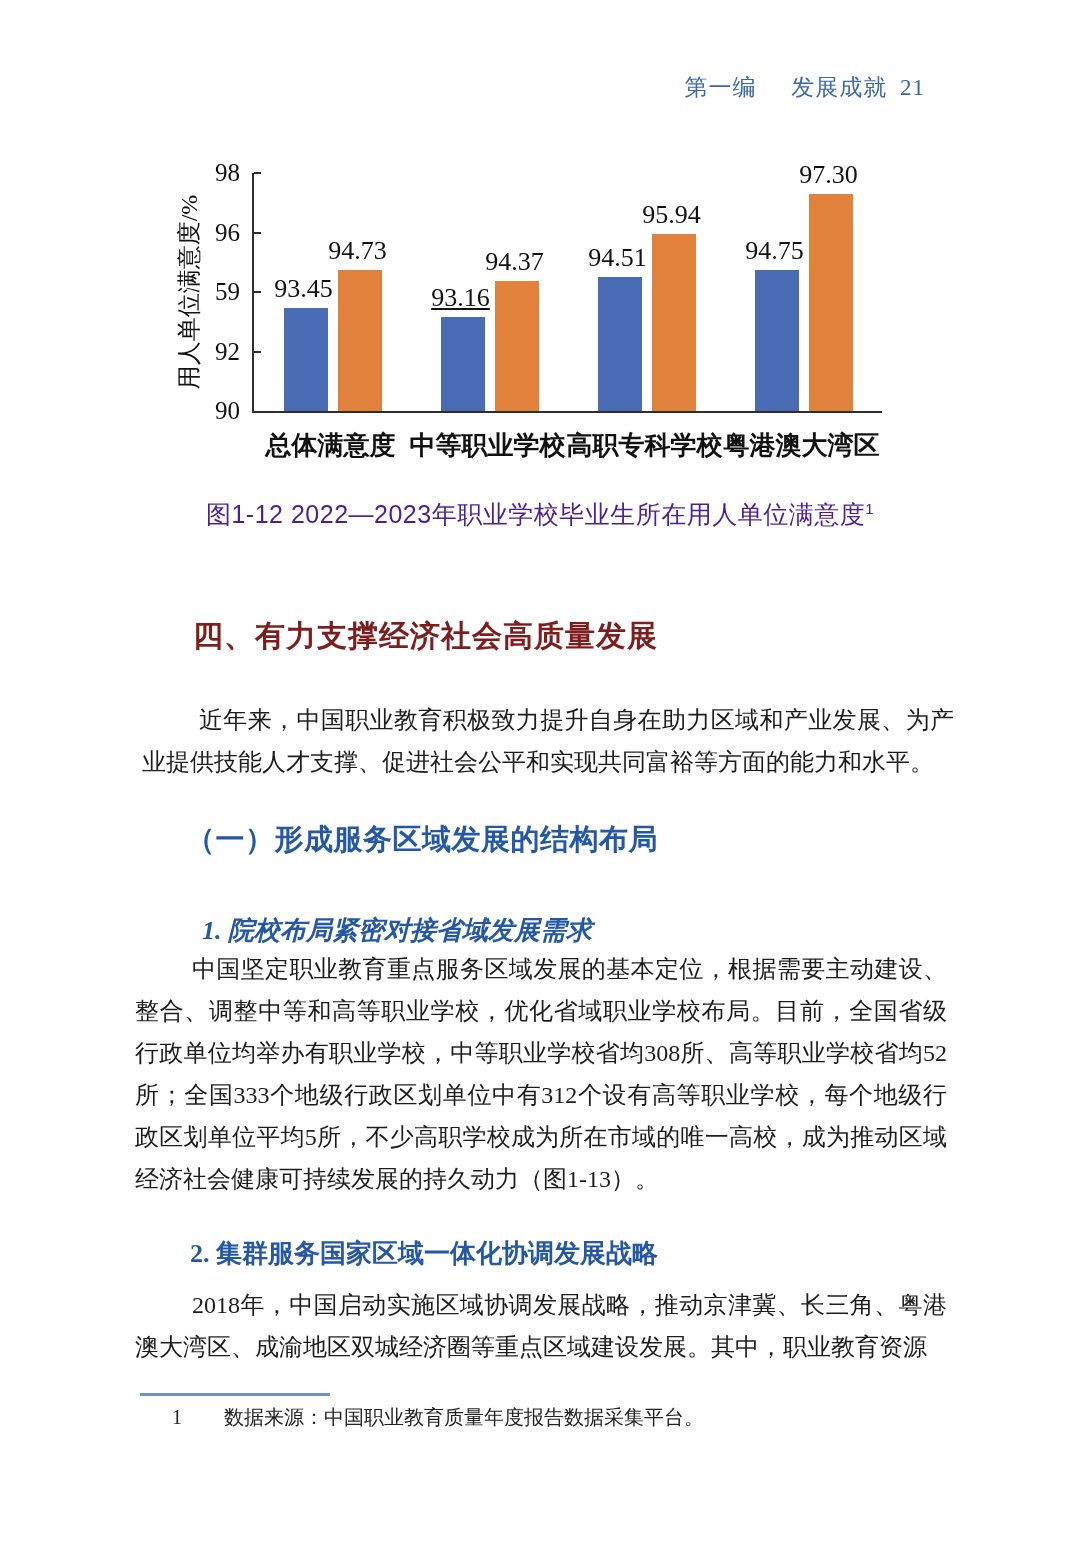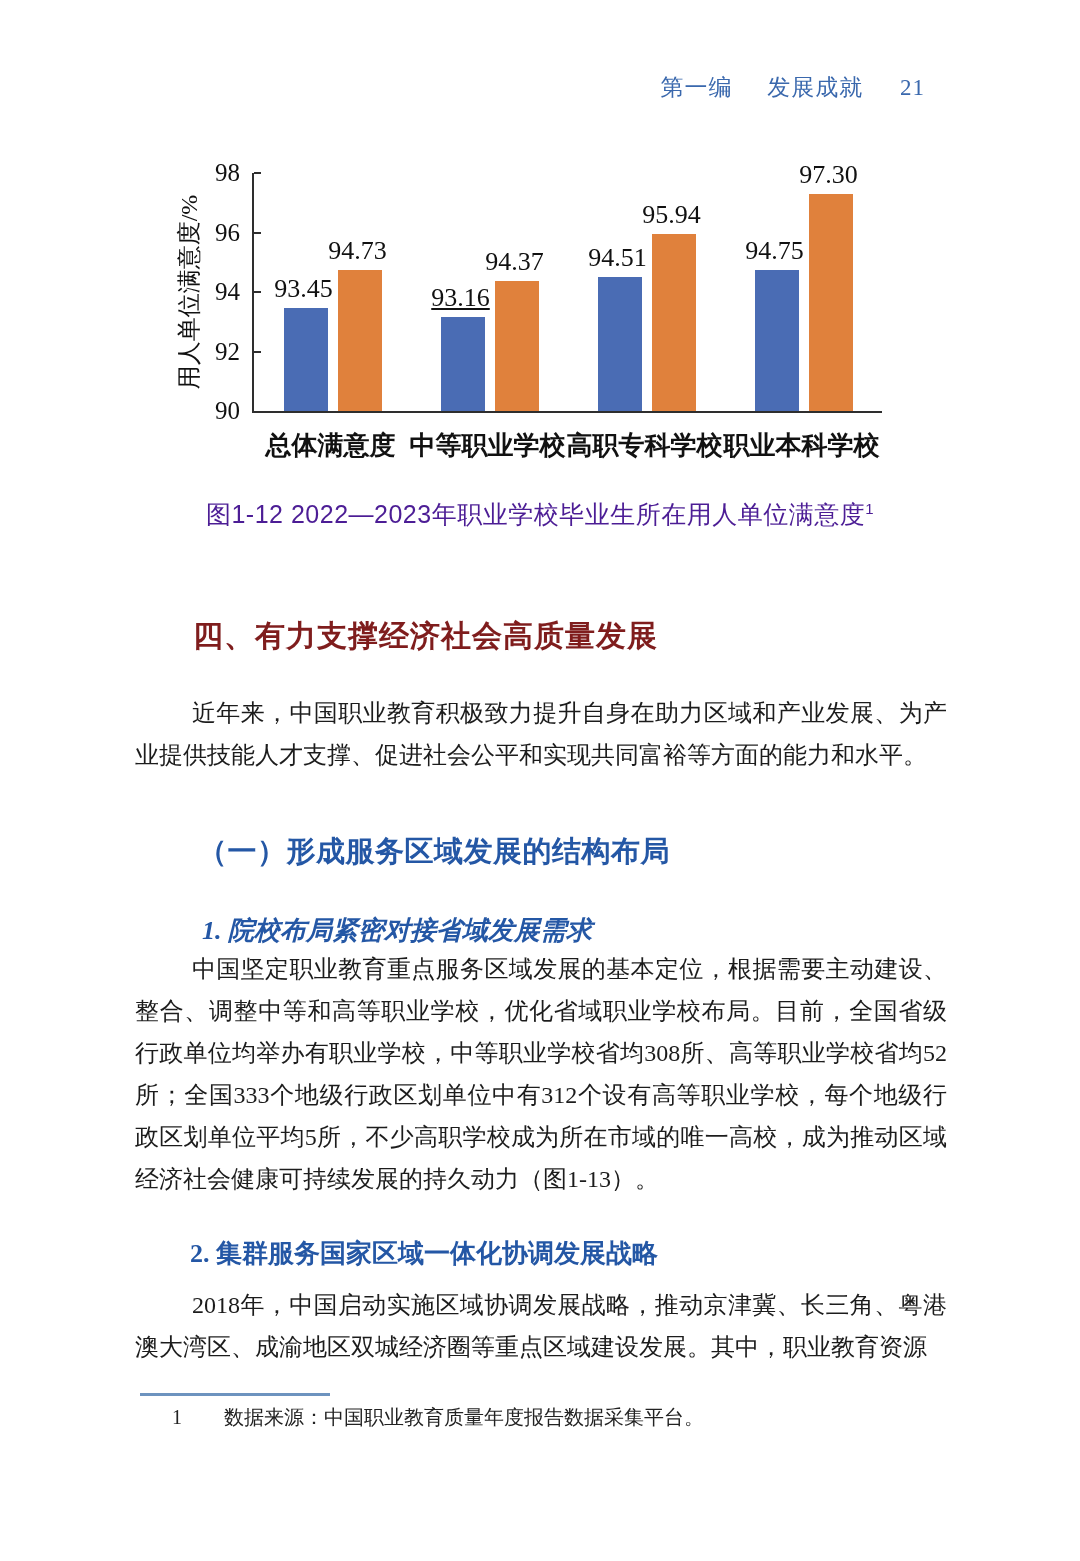--- a/index.html
+++ b/index.html
@@ -9,21 +9,21 @@
     overflow:hidden;
   }
 
   
   .running-header{
     position:absolute;top:72px;right:155px;
     font-size:23px;color:#3a68ad;letter-spacing:1px;
     font-family:"Liberation Serif","DejaVu Serif",serif;
   }
   .running-header .gap-lg{margin-left:28px;}
-  .running-header .gap-md{margin-left:30px;}
+  .running-header .gap-md{margin-left:6px;}
 
   
   .chart-wrap{position:absolute;left:160px;top:140px;width:760px;height:358px;}
   .plot{
     position:absolute;left:92px;top:33px;width:628px;height:238px;
     border-left:2px solid #2e2e2e;border-bottom:2px solid #2e2e2e;
   }
   .y-tick-label{
     position:absolute;width:60px;text-align:right;font-size:25px;color:#111;
     font-family:"Liberation Serif","DejaVu Serif",serif;line-height:26px;
@@ -120,49 +120,49 @@
       <div class="bar" style="left: 186.5px; width: 44px; height: 94.01px; background: rgb(74, 108, 180);"></div>
       <div class="bar" style="left: 240.5px; width: 44px; height: 130.007px; background: rgb(224, 129, 60);"></div>
       <div class="bar" style="left: 343.5px; width: 44px; height: 134.173px; background: rgb(74, 108, 180);"></div>
       <div class="bar" style="left: 397.5px; width: 44px; height: 176.715px; background: rgb(224, 129, 60);"></div>
       <div class="bar" style="left: 500.5px; width: 44px; height: 141.312px; background: rgb(74, 108, 180);"></div>
       <div class="bar" style="left: 554.5px; width: 44px; height: 217.175px; background: rgb(224, 129, 60);"></div>
     </div>
   <div id="ylabels">
       <div class="y-tick-label" style="left: 20px; top: 258px;">90</div>
       <div class="y-tick-label" style="left: 20px; top: 198.5px;">92</div>
-      <div class="y-tick-label" style="left: 20px; top: 139px;">94</div>
+      <div class="y-tick-label" style="left: 20px; top: 139px;">59</div>
       <div class="y-tick-label" style="left: 20px; top: 79.5px;">96</div>
       <div class="y-tick-label" style="left: 20px; top: 20px;">98</div>
       <div class="bar-value" style="left: 83.5px; top: 134.362px;">93.45</div>
       <div class="bar-value" style="left: 137.5px; top: 96.2825px;">94.73</div>
       <div class="bar-value" style="left: 240.5px; top: 142.99px; text-decoration: underline;">93.16</div>
       <div class="bar-value" style="left: 294.5px; top: 106.992px;">94.37</div>
       <div class="bar-value" style="left: 397.5px; top: 102.827px;">94.51</div>
       <div class="bar-value" style="left: 451.5px; top: 60.285px;">95.94</div>
       <div class="bar-value" style="left: 554.5px; top: 95.6875px;">94.75</div>
       <div class="bar-value" style="left: 608.5px; top: 19.825px;">97.30</div>
     </div>
   <div id="xlabels">
       <div class="x-tick-label" style="left: 92px;">总体满意度</div>
       <div class="x-tick-label" style="left: 249px;">中等职业学校</div>
       <div class="x-tick-label" style="left: 406px;">高职专科学校</div>
-      <div class="x-tick-label" style="left: 563px;">职业本科学校</div>
+      <div class="x-tick-label" style="left: 563px;">粤港澳大湾区</div>
     </div>
 </figure>
 
 <div class="figure-caption">
   <span>图1-12 2022—2023年职业学校毕业生所在用人单位满意度</span><sup>1</sup>
 </div>
 
 <h2 class="h1" style="margin:0;">四、有力支撑经济社会高质量发展</h2>
 
-<p class="para p1" style="margin:0;">近年来，中国职业教育积极致力提升自身在助力区域和产业发展、为产业提供技能人才支撑、促进社会公平和实现共同富裕等方面的能力和水平。</p>
+<p class="para p1" style="margin:7px;">近年来，中国职业教育积极致力提升自身在助力区域和产业发展、为产业提供技能人才支撑、促进社会公平和实现共同富裕等方面的能力和水平。</p>
 
-<h3 class="h2" style="margin:12px;">（一）形成服务区域发展的结构布局</h3>
+<h3 class="h2" style="margin:0;">（一）形成服务区域发展的结构布局</h3>
 
 <h4 class="h3 h3-1" style="margin:12px;font-style:italic;">1. 院校布局紧密对接省域发展需求</h4>
 
 <p class="para p2" style="margin:0;">中国坚定职业教育重点服务区域发展的基本定位，根据需要主动建设、整合、调整中等和高等职业学校，优化省域职业学校布局。目前，全国省级行政单位均举办有职业学校，中等职业学校省均308所、高等职业学校省均52所；全国333个地级行政区划单位中有312个设有高等职业学校，每个地级行政区划单位平均5所，不少高职学校成为所在市域的唯一高校，成为推动区域经济社会健康可持续发展的持久动力（图1-13）。</p>
 
 <h4 class="h3 h3-2" style="margin:0;">2. 集群服务国家区域一体化协调发展战略</h4>
 
 <p class="para p3" style="margin:0;">2018年，中国启动实施区域协调发展战略，推动京津冀、长三角、粤港澳大湾区、成渝地区双城经济圈等重点区域建设发展。其中，职业教育资源</p>
 
 <div class="footnote-rule"></div>

